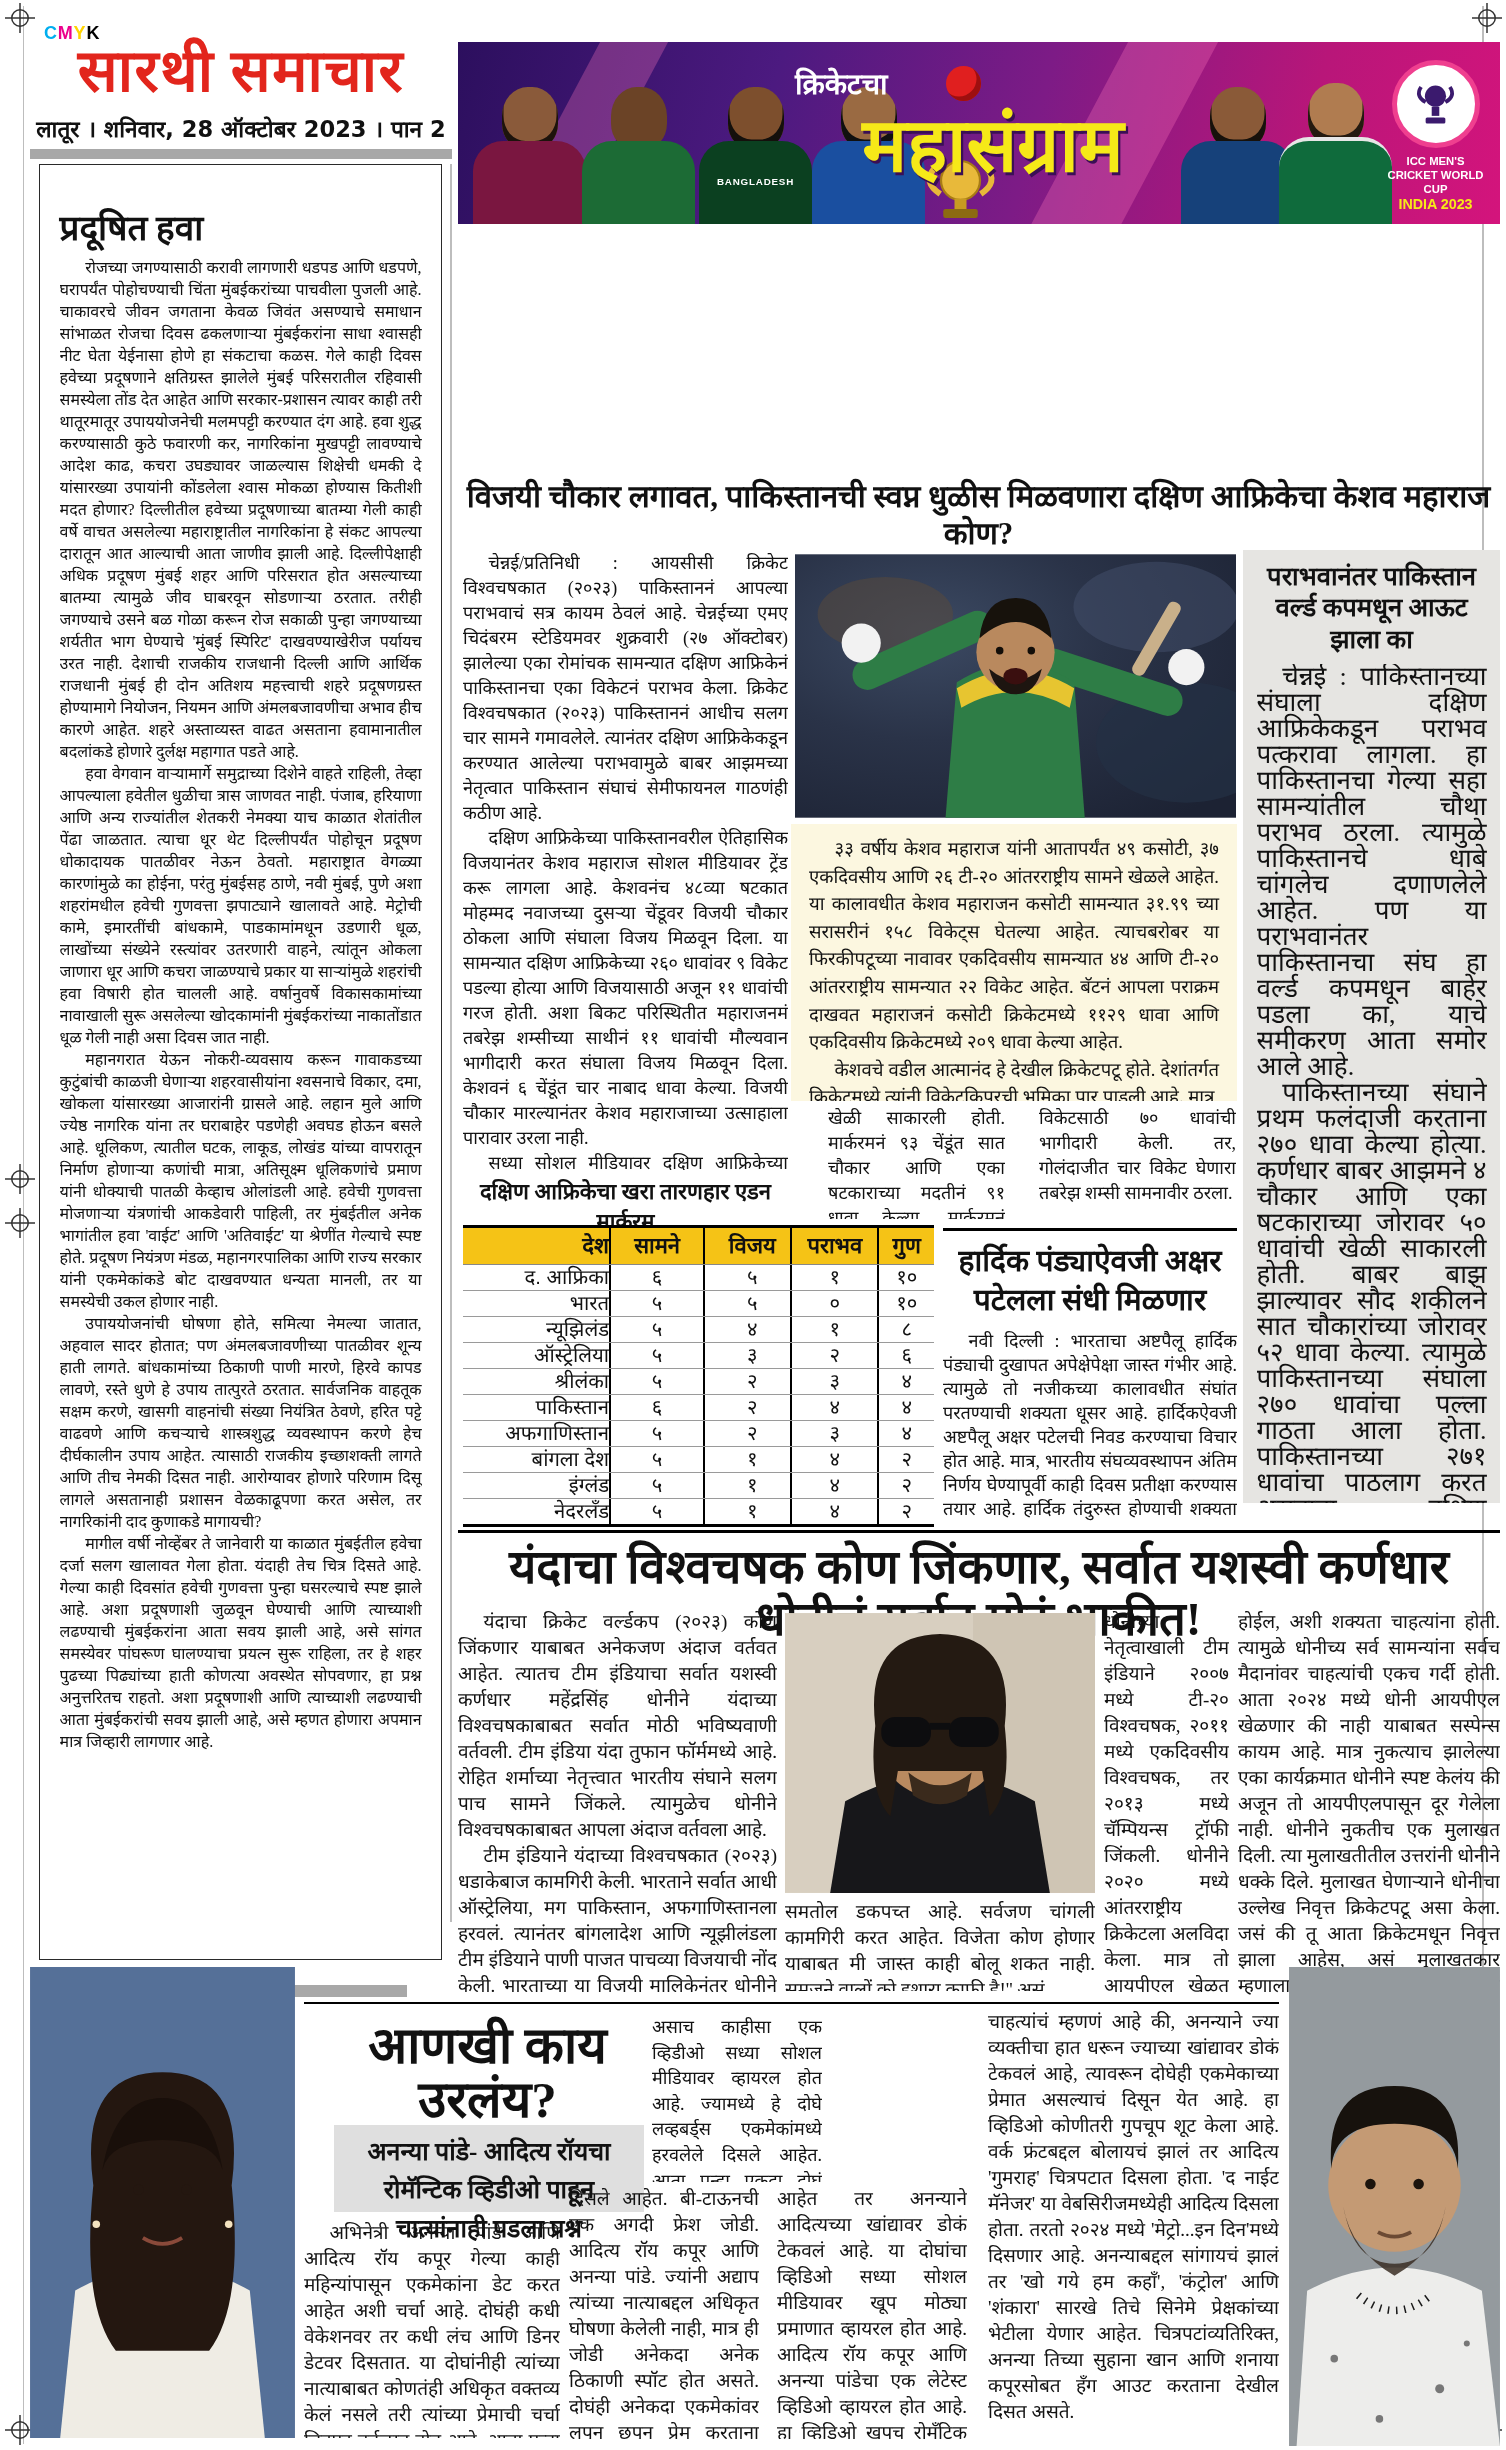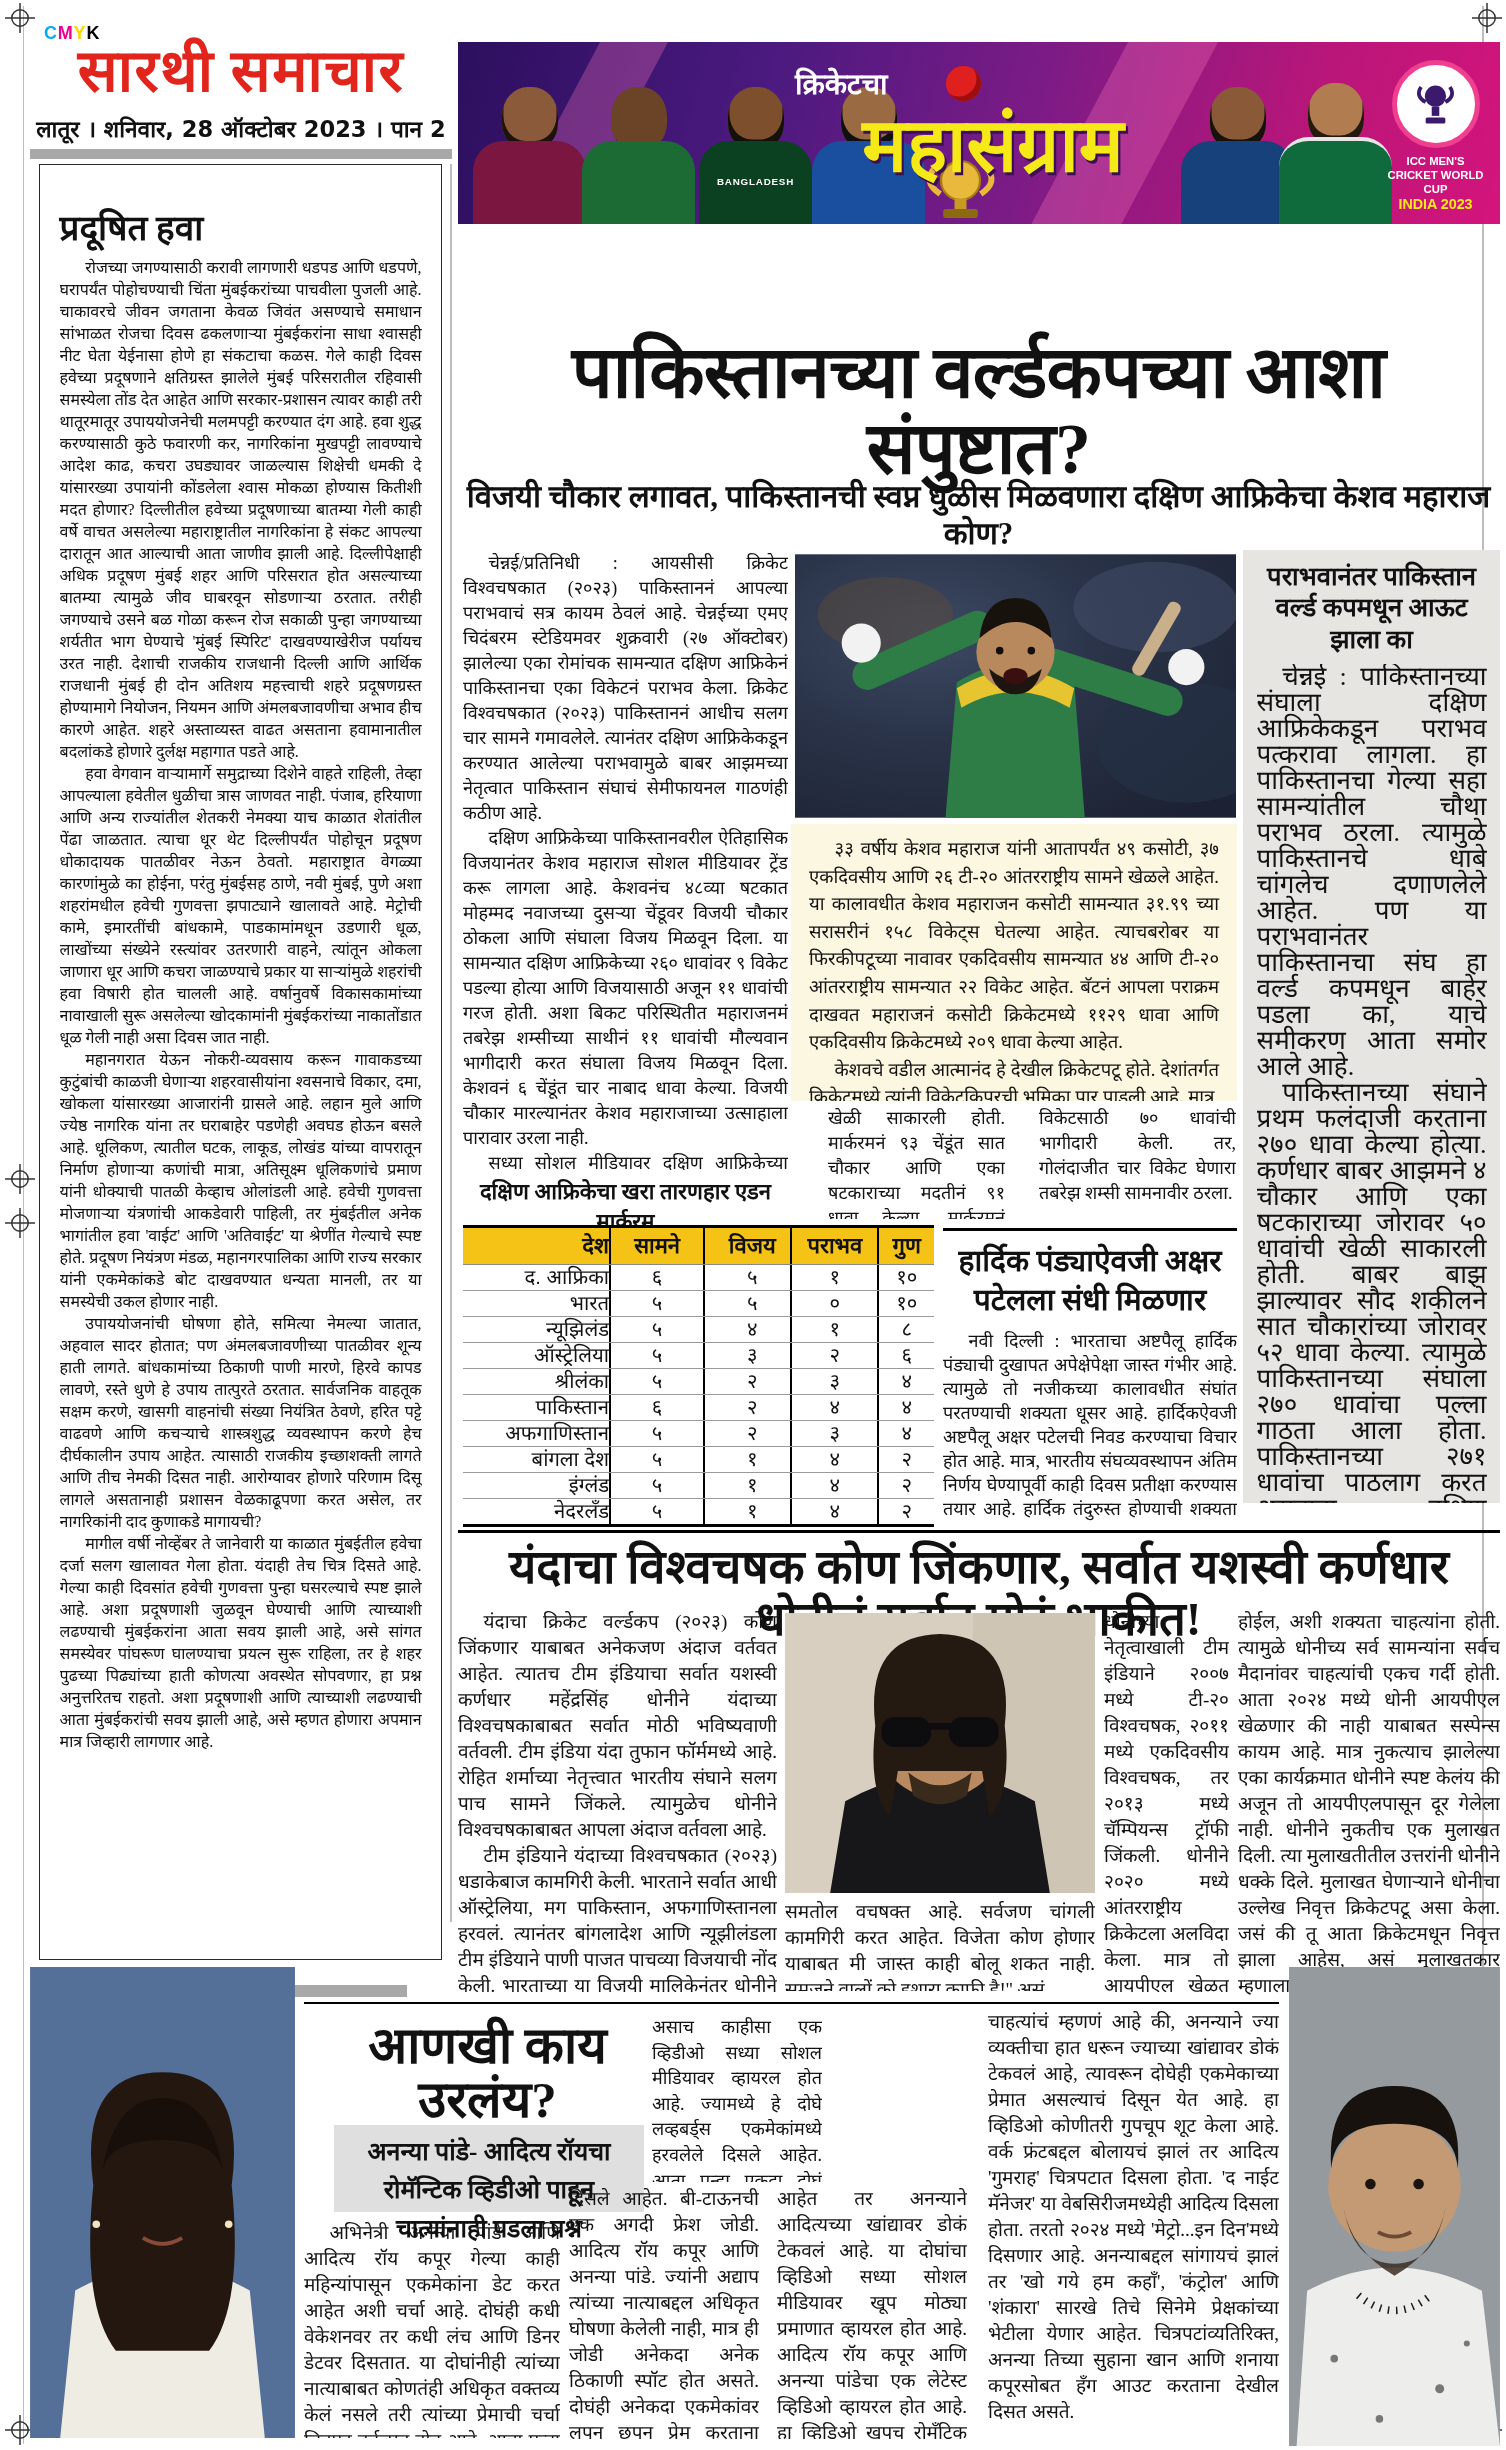--- a/index.html
+++ b/index.html
@@ -189,21 +189,20 @@
         <p>रोजच्या जगण्यासाठी करावी लागणारी धडपड आणि धडपणे, घरापर्यंत पोहोचण्याची चिंता मुंबईकरांच्या पाचवीला पुजली आहे. चाकावरचे जीवन जगताना केवळ जिवंत असण्याचे समाधान सांभाळत रोजचा दिवस ढकलणाऱ्या मुंबईकरांना साधा श्वासही नीट घेता येईनासा होणे हा संकटाचा कळस. गेले काही दिवस हवेच्या प्रदूषणाने क्षतिग्रस्त झालेले मुंबई परिसरातील रहिवासी समस्येला तोंड देत आहेत आणि सरकार-प्रशासन त्यावर काही तरी थातूरमातूर उपाययोजनेची मलमपट्टी करण्यात दंग आहे. हवा शुद्ध करण्यासाठी कुठे फवारणी कर, नागरिकांना मुखपट्टी लावण्याचे आदेश काढ, कचरा उघड्यावर जाळल्यास शिक्षेची धमकी दे यांसारख्या उपायांनी कोंडलेला श्वास मोकळा होण्यास कितीशी मदत होणार? दिल्लीतील हवेच्या प्रदूषणाच्या बातम्या गेली काही वर्षे वाचत असलेल्या महाराष्ट्रातील नागरिकांना हे संकट आपल्या दारातून आत आल्याची आता जाणीव झाली आहे. दिल्लीपेक्षाही अधिक प्रदूषण मुंबई शहर आणि परिसरात होत असल्याच्या बातम्या त्यामुळे जीव घाबरवून सोडणाऱ्या ठरतात. तरीही जगण्याचे उसने बळ गोळा करून रोज सकाळी पुन्हा जगण्याच्या शर्यतीत भाग घेण्याचे 'मुंबई स्पिरिट' दाखवण्याखेरीज पर्यायच उरत नाही. देशाची राजकीय राजधानी दिल्ली आणि आर्थिक राजधानी मुंबई ही दोन अतिशय महत्त्वाची शहरे प्रदूषणग्रस्त होण्यामागे नियोजन, नियमन आणि अंमलबजावणीचा अभाव हीच कारणे आहेत. शहरे अस्ताव्यस्त वाढत असताना हवामानातील बदलांकडे होणारे दुर्लक्ष महागात पडते आहे.</p>
         <p>हवा वेगवान वाऱ्यामार्गे समुद्राच्या दिशेने वाहते राहिली, तेव्हा आपल्याला हवेतील धुळीचा त्रास जाणवत नाही. पंजाब, हरियाणा आणि अन्य राज्यांतील शेतकरी नेमक्या याच काळात शेतांतील पेंढा जाळतात. त्याचा धूर थेट दिल्लीपर्यंत पोहोचून प्रदूषण धोकादायक पातळीवर नेऊन ठेवतो. महाराष्ट्रात वेगळ्या कारणांमुळे का होईना, परंतु मुंबईसह ठाणे, नवी मुंबई, पुणे अशा शहरांमधील हवेची गुणवत्ता झपाट्याने खालावते आहे. मेट्रोची कामे, इमारतींची बांधकामे, पाडकामांमधून उडणारी धूळ, लाखोंच्या संख्येने रस्त्यांवर उतरणारी वाहने, त्यांतून ओकला जाणारा धूर आणि कचरा जाळण्याचे प्रकार या साऱ्यांमुळे शहरांची हवा विषारी होत चालली आहे. वर्षानुवर्षे विकासकामांच्या नावाखाली सुरू असलेल्या खोदकामांनी मुंबईकरांच्या नाकातोंडात धूळ गेली नाही असा दिवस जात नाही.</p>
         <p>महानगरात येऊन नोकरी-व्यवसाय करून गावाकडच्या कुटुंबांची काळजी घेणाऱ्या शहरवासीयांना श्वसनाचे विकार, दमा, खोकला यांसारख्या आजारांनी ग्रासले आहे. लहान मुले आणि ज्येष्ठ नागरिक यांना तर घराबाहेर पडणेही अवघड होऊन बसले आहे. धूलिकण, त्यातील घटक, लाकूड, लोखंड यांच्या वापरातून निर्माण होणाऱ्या कणांची मात्रा, अतिसूक्ष्म धूलिकणांचे प्रमाण यांनी धोक्याची पातळी केव्हाच ओलांडली आहे. हवेची गुणवत्ता मोजणाऱ्या यंत्रणांची आकडेवारी पाहिली, तर मुंबईतील अनेक भागांतील हवा 'वाईट' आणि 'अतिवाईट' या श्रेणींत गेल्याचे स्पष्ट होते. प्रदूषण नियंत्रण मंडळ, महानगरपालिका आणि राज्य सरकार यांनी एकमेकांकडे बोट दाखवण्यात धन्यता मानली, तर या समस्येची उकल होणार नाही.</p>
         <p>उपाययोजनांची घोषणा होते, समित्या नेमल्या जातात, अहवाल सादर होतात; पण अंमलबजावणीच्या पातळीवर शून्य हाती लागते. बांधकामांच्या ठिकाणी पाणी मारणे, हिरवे कापड लावणे, रस्ते धुणे हे उपाय तात्पुरते ठरतात. सार्वजनिक वाहतूक सक्षम करणे, खासगी वाहनांची संख्या नियंत्रित ठेवणे, हरित पट्टे वाढवणे आणि कचऱ्याचे शास्त्रशुद्ध व्यवस्थापन करणे हेच दीर्घकालीन उपाय आहेत. त्यासाठी राजकीय इच्छाशक्ती लागते आणि तीच नेमकी दिसत नाही. आरोग्यावर होणारे परिणाम दिसू लागले असतानाही प्रशासन वेळकाढूपणा करत असेल, तर नागरिकांनी दाद कुणाकडे मागायची?</p>
         <p>मागील वर्षी नोव्हेंबर ते जानेवारी या काळात मुंबईतील हवेचा दर्जा सलग खालावत गेला होता. यंदाही तेच चित्र दिसते आहे. गेल्या काही दिवसांत हवेची गुणवत्ता पुन्हा घसरल्याचे स्पष्ट झाले आहे. अशा प्रदूषणाशी जुळवून घेण्याची आणि त्याच्याशी लढण्याची मुंबईकरांना आता सवय झाली आहे, असे सांगत समस्येवर पांघरूण घालण्याचा प्रयत्न सुरू राहिला, तर हे शहर पुढच्या पिढ्यांच्या हाती कोणत्या अवस्थेत सोपवणार, हा प्रश्न अनुत्तरितच राहतो. अशा प्रदूषणाशी आणि त्याच्याशी लढण्याची आता मुंबईकरांची सवय झाली आहे, असे म्हणत होणारा अपमान मात्र जिव्हारी लागणार आहे.</p>
       </div>
   </div>
   <div class="edge" style="left:450px;top:164px;width:2.3px;height:1758px;"></div>
   <div class="graybar" style="left:294px;top:1985px;width:113px;height:12px;"></div>
 
-  <div class="abs headline1" style="left:459px;top:336px;width:1039px;">पाकिस्तानच्या वर्ल्डकपच्या आशा संपुष्टात?</div>
   <div class="abs subhead1" style="left:459px;top:478px;width:1039px;">विजयी चौकार लगावत, पाकिस्तानची स्वप्न धुळीस मिळवणारा दक्षिण आफ्रिकेचा केशव महाराज कोण?</div>
 
   <div class="abs body24 just para hide" style="left:463px;top:551px;width:325px;height:619px;">
       <p>चेन्नई/प्रतिनिधी : आयसीसी क्रिकेट विश्वचषकात (२०२३) पाकिस्ताननं आपल्या पराभवाचं सत्र कायम ठेवलं आहे. चेन्नईच्या एमए चिदंबरम स्टेडियमवर शुक्रवारी (२७ ऑक्टोबर) झालेल्या एका रोमांचक सामन्यात दक्षिण आफ्रिकेनं पाकिस्तानचा एका विकेटनं पराभव केला. क्रिकेट विश्वचषकात (२०२३) पाकिस्ताननं आधीच सलग चार सामने गमावलेले. त्यानंतर दक्षिण आफ्रिकेकडून करण्यात आलेल्या पराभवामुळे बाबर आझमच्या नेतृत्वात पाकिस्तान संघाचं सेमीफायनल गाठणंही कठीण आहे.</p>
       <p>दक्षिण आफ्रिकेच्या पाकिस्तानवरील ऐतिहासिक विजयानंतर केशव महाराज सोशल मीडियावर ट्रेंड करू लागला आहे. केशवनंच ४८व्या षटकात मोहम्मद नवाजच्या दुसऱ्या चेंडूवर विजयी चौकार ठोकला आणि संघाला विजय मिळवून दिला. या सामन्यात दक्षिण आफ्रिकेच्या २६० धावांवर ९ विकेट पडल्या होत्या आणि विजयासाठी अजून ११ धावांची गरज होती. अशा बिकट परिस्थितीत महाराजनमं तबरेझ शम्सीच्या साथीनं ११ धावांची मौल्यवान भागीदारी करत संघाला विजय मिळवून दिला. केशवनं ६ चेंडूंत चार नाबाद धावा केल्या. विजयी चौकार मारल्यानंतर केशव महाराजाच्या उत्साहाला पारावार उरला नाही.</p>
       <p>सध्या सोशल मीडियावर दक्षिण आफ्रिकेच्या केशव महाराजची जोरदार चर्चा आहे. महत्त्वाची बाब म्हणजे, केशवचं भारताशीही एक खास कनेक्शन आहे. केशवचे पूर्वज भारतातील उत्तर प्रदेश राज्यातील सुलतानपूरचे आहेत. केशवचे वडील आत्मानंद यांनी एका मुलाखतीत बोलताना सांगितलं होतं की, त्यांचे पूर्वज १८७४ च्या सुमारास भारतामधून दक्षिण आफ्रिकेत गेले. तिथं जाऊन स्थायिक झालेल्या कुटुंबातील पिढी म्हणजे केशव महाराज होय. केशव आजही भारतीय संस्कृती जपतो. तो मंदिरांमध्ये जातो, देवी-देवतांची पुजाही करतो, विशेषत: तो हनुमानाचा मोठा भक्त आहे.</p>
     </div>
 
   <div class="abs photo" style="left:795px;top:554px;width:441px;height:264px;">
     <svg width="441" height="264" viewBox="0 0 586 350">
@@ -353,21 +352,21 @@
       <path d="M60 372 L80 250 q126 -70 252 0 L352 372 Z" fill="#17171a"></path>
       <circle cx="206" cy="160" r="86" fill="#b98a60"></circle>
       <path d="M120 150 q-14 -120 86 -122 q100 2 86 122 q10 90 -20 120 l-10 -60 l-112 0 l-10 60 q-30 -30 -20 -120" fill="#241a12"></path>
       <rect x="128" y="138" width="66" height="40" rx="18" fill="#0d0d0f"></rect>
       <rect x="218" y="138" width="66" height="40" rx="18" fill="#0d0d0f"></rect>
       <rect x="192" y="146" width="28" height="9" fill="#0d0d0f"></rect>
       <path d="M168 228 q38 22 76 0" stroke="#4a3categorized020" stroke-width="0" fill="none"></path>
       <path d="M164 212 q42 34 84 0 l-6 30 q-36 24 -72 0 Z" fill="#3a2a1c"></path>
     </svg>
   </div>
-  <div class="abs body25 just hide" style="left:785px;top:1899px;width:310px;height:92px;">समतोल वचषक्त आहे. सर्वजण चांगली कामगिरी करत आहेत. विजेता कोण होणार याबाबत मी जास्त काही बोलू शकत नाही. समजने वालों को इशारा काफी है!'' असं</div>
+  <div class="abs body25 just hide" style="left:785px;top:1899px;width:310px;height:92px;">समतोल डकपच्त आहे. सर्वजण चांगली कामगिरी करत आहेत. विजेता कोण होणार याबाबत मी जास्त काही बोलू शकत नाही. समजने वालों को इशारा काफी है!'' असं</div>
 
   <div class="abs body25 just hide" style="left:1104px;top:1609px;width:125px;height:383px;">धोनीच्या नेतृत्वाखाली टीम इंडियाने २००७ मध्ये टी-२० विश्वचषक, २०११ मध्ये एकदिवसीय विश्वचषक, तर २०१३ मध्ये चॅम्पियन्स ट्रॉफी जिंकली. धोनीने २०२० मध्ये आंतरराष्ट्रीय क्रिकेटला अलविदा केला. मात्र तो आयपीएल खेळत राहिला. यंदाचा आयपीएल धोनीचा अखेरचा ठरेल, असं बोललं जात</div>
   <div class="abs body25 just hide" style="left:1238px;top:1609px;width:262px;height:386px;">होईल, अशी शक्यता चाहत्यांना होती. त्यामुळे धोनीच्य सर्व सामन्यांना सर्वच मैदानांवर चाहत्यांची एकच गर्दी होती. आता २०२४ मध्ये धोनी आयपीएल खेळणार की नाही याबाबत सस्पेन्स कायम आहे. मात्र नुकत्याच झालेल्या एका कार्यक्रमात धोनीने स्पष्ट केलंय की अजून तो आयपीएलपासून दूर गेलेला नाही. धोनीने नुकतीच एक मुलाखत दिली. त्या मुलाखतीतील उत्तरांनी धोनीने धक्के दिले. मुलाखत घेणाऱ्याने धोनीचा उल्लेख निवृत्त क्रिकेटपटू असा केला. जसं की तू आता क्रिकेटमधून निवृत्त झाला आहेस, असं मुलाखतकार म्हणाला. हे ऐकताच धोनी म्हणाला, मी केवळ आंतरराष्ट्रीय क्रिकेटमधून निवृत्त झालो आहे. धोनीच्या या उत्तराने तो यापुढेही आयपीएल खेळत राहणार का याबाबत चाहत्यांना उत्सुकता आहे. दरम्यान, धोनी आयपीएलमध्ये खेळणार की नाही याबाबत येत्या डिसेंबर-जानेवारीमध्ये निर्णय होणार.</div>
 
   <div class="rule" style="left:304px;top:2002px;width:975px;height:2.3px;"></div>
 
   <div class="abs photo" style="left:30px;top:1967px;width:265px;height:471px;">
     <svg width="265" height="471" viewBox="0 0 352 626">
       <rect width="352" height="626" fill="#5b77a0"></rect>
       <rect width="352" height="626" fill="#4d678d" opacity="0.4"></rect>

